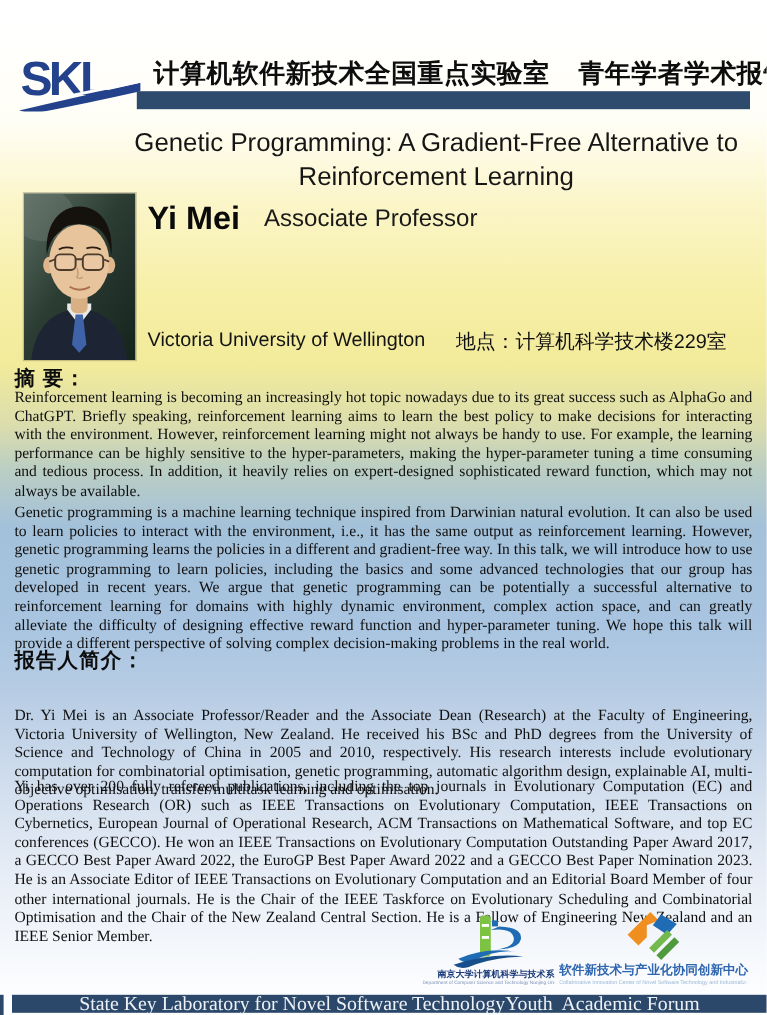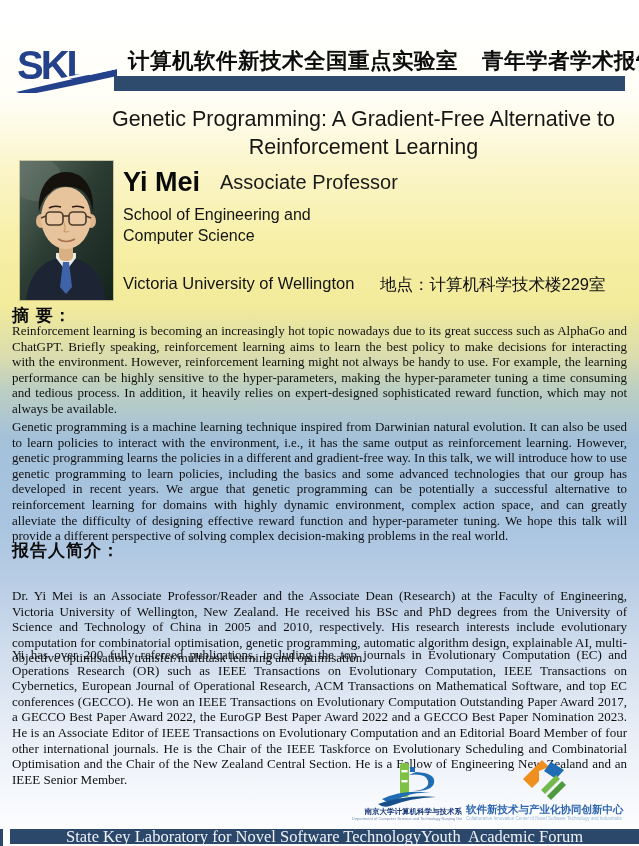--- a/index.html
+++ b/index.html
@@ -97,22 +97,20 @@
     <path d="M29,47 Q34,44 41,46" stroke="#2a1d12" stroke-width="1.5" fill="none"></path>
     <path d="M52,46 Q59,44 64,47" stroke="#2a1d12" stroke-width="1.5" fill="none"></path>
     <path d="M44,62 Q46,68 44,70 Q46,72 49,70" stroke="#c79c72" stroke-width="1.2" fill="none"></path>
     <path d="M38,78 Q46,83 55,78" stroke="#a9714d" stroke-width="1.6" fill="none"></path>
   </svg>
 
   <div class="sp-name-row">
     <span class="sp-name">Yi Mei</span>
     <span class="sp-title">Associate Professor</span>
   </div>
-  <div class="sp-affil">School of Engineering and
-Computer Science</div>
   <div class="sp-univ">Victoria University of Wellington</div>
   <div class="meta-row meta-venue">
     <span>地点：</span><span>计算机科学技术楼229室</span>
   </div>
 
   <div class="sec-head abs-head">摘 要：</div>
   <div class="para abs-p1">Reinforcement learning is becoming an increasingly hot topic nowadays due to its great success such as AlphaGo and ChatGPT. Briefly speaking, reinforcement learning aims to learn the best policy to make decisions for interacting with the environment. However, reinforcement learning might not always be handy to use. For example, the learning performance can be highly sensitive to the hyper-parameters, making the hyper-parameter tuning a time consuming and tedious process. In addition, it heavily relies on expert-designed sophisticated reward function, which may not always be available.</div>
   <div class="para abs-p2">Genetic programming is a machine learning technique inspired from Darwinian natural evolution. It can also be used to learn policies to interact with the environment, i.e., it has the same output as reinforcement learning. However, genetic programming learns the policies in a different and gradient-free way. In this talk, we will introduce how to use genetic programming to learn policies, including the basics and some advanced technologies that our group has developed in recent years. We argue that genetic programming can be potentially a successful alternative to reinforcement learning for domains with highly dynamic environment, complex action space, and can greatly alleviate the difficulty of designing effective reward function and hyper-parameter tuning. We hope this talk will provide a different perspective of solving complex decision-making problems in the real world.</div>
 
   <div class="sec-head bio-head">报告人简介：</div>

